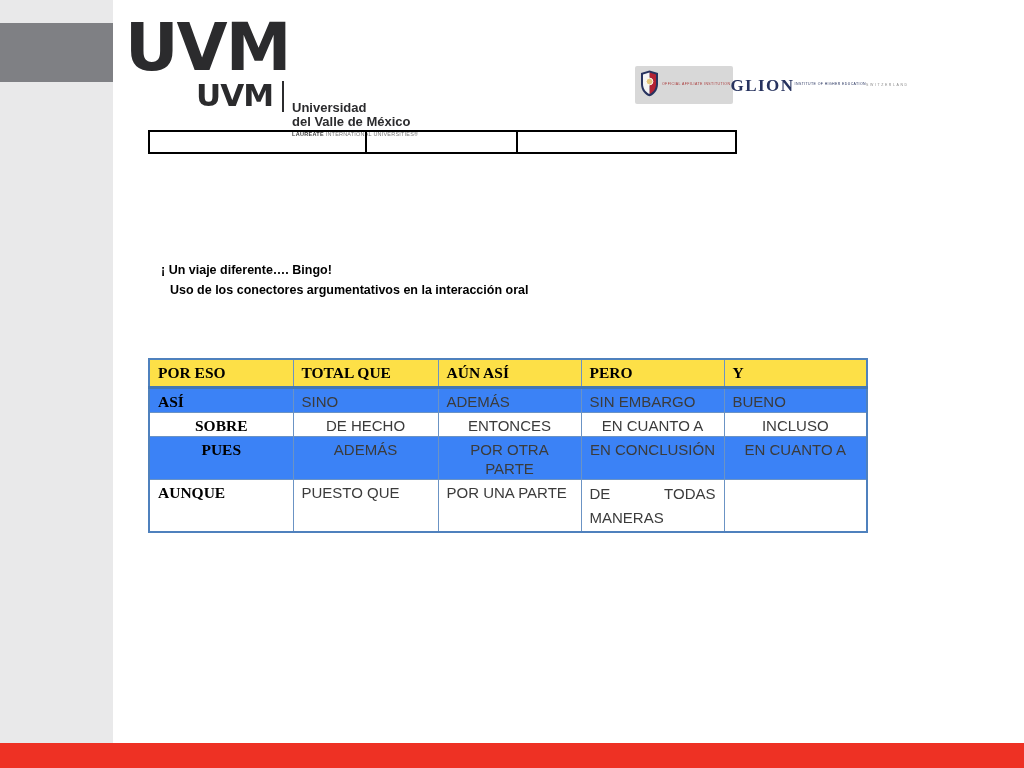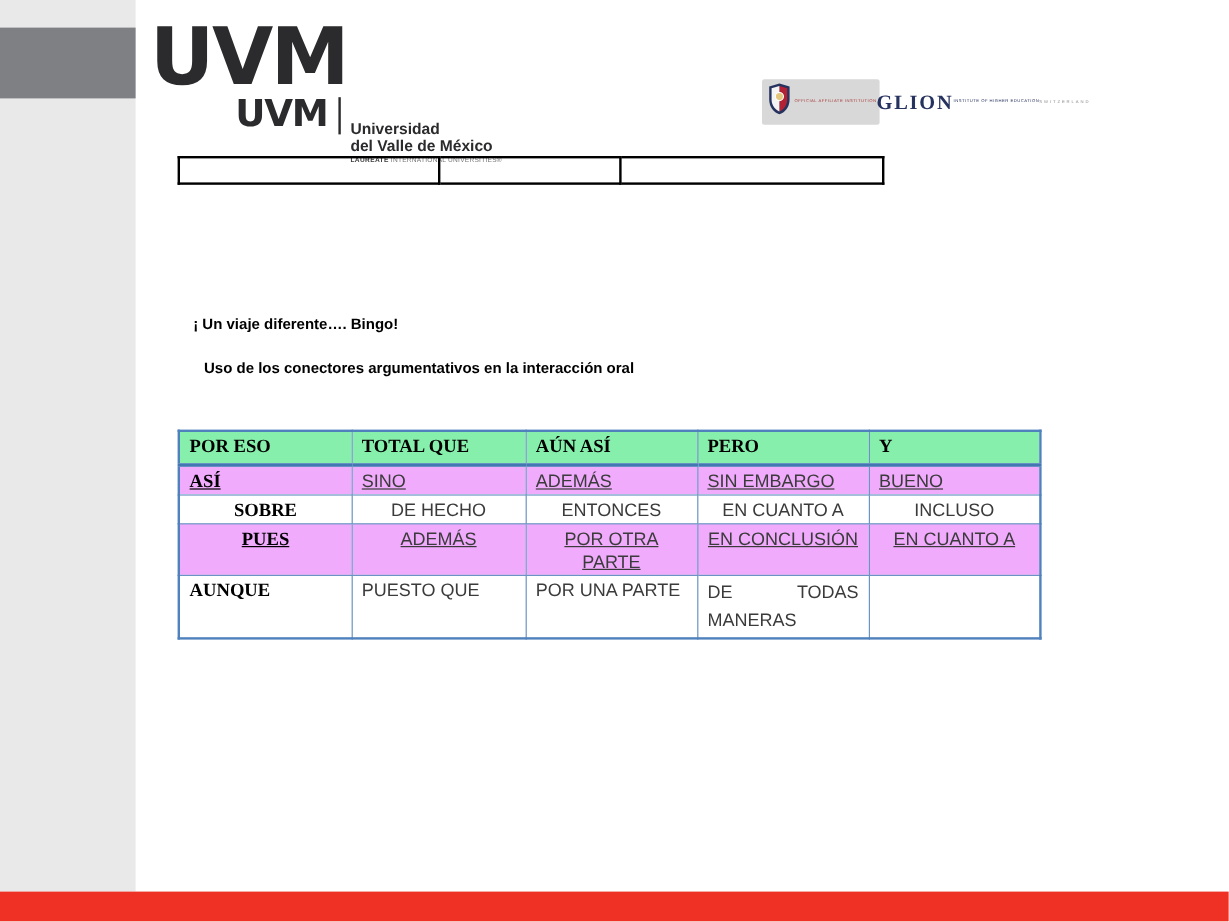--- a/index.html
+++ b/index.html
@@ -38,31 +38,31 @@
 
   
   .score-table { position:absolute; left:148px; top:130px; width:587px; border-collapse:collapse; table-layout:fixed; }
   .score-table th, .score-table td { border:2px solid #000; vertical-align:top; text-align:left;
         padding:4px 7px; font-size:12px; }
   .score-table th { font-weight:bold; height:45px; }
   .score-table td { height:22px; }
 
   
   .heading { position:absolute; left:161px; top:263px; color:#000; font-weight:bold; font-size:12.5px; }
-  .heading-line2 { margin-left:9px; margin-top:23px; }
+  .heading-line2 { margin-left:9px; margin-top:6px; }
 
   
   .bingo-table { position:absolute; left:148px; top:358px; width:718px; border-collapse:collapse;
                  table-layout:fixed; border:2px solid #4f81bd; }
   .bingo-table td { border:1px solid #6b93c4; vertical-align:top; text-align:left;
         padding:3px 8px 1px 8px; font-size:15px; line-height:19px; color:#3b3b3b; overflow:hidden; }
   .bingo-table tr.header td { font-family:"Liberation Serif", serif; font-weight:bold; font-size:15.5px;
-        color:#000; height:28px; border-bottom:3px solid #4377b3; background:#86efac;margin-left:24px; }
+        color:#000; height:28px; border-bottom:3px solid #4377b3; background:#fde047;margin-left:24px; }
   .bingo-table td.first { font-family:"Liberation Serif", serif; font-weight:bold; font-size:15.5px; color:#000; }
-  .bingo-table tr.stripe td { background:#f0abfc;text-decoration:underline; }
+  .bingo-table tr.stripe td { background:#3b82f6; }
   .bingo-table tr.r2 td { height:21px; }
   .bingo-table tr.r3 td { height:22px;text-align:center; }
   .bingo-table tr.r4 td { height:36px;text-align:center; }
   .bingo-table tr.r5 td { height:49px; }
   .bingo-table td.justify { text-align:justify; line-height:24px; padding-top:2px; }
 </style>
 </head>
 <body>
 
 <div class="slide">

